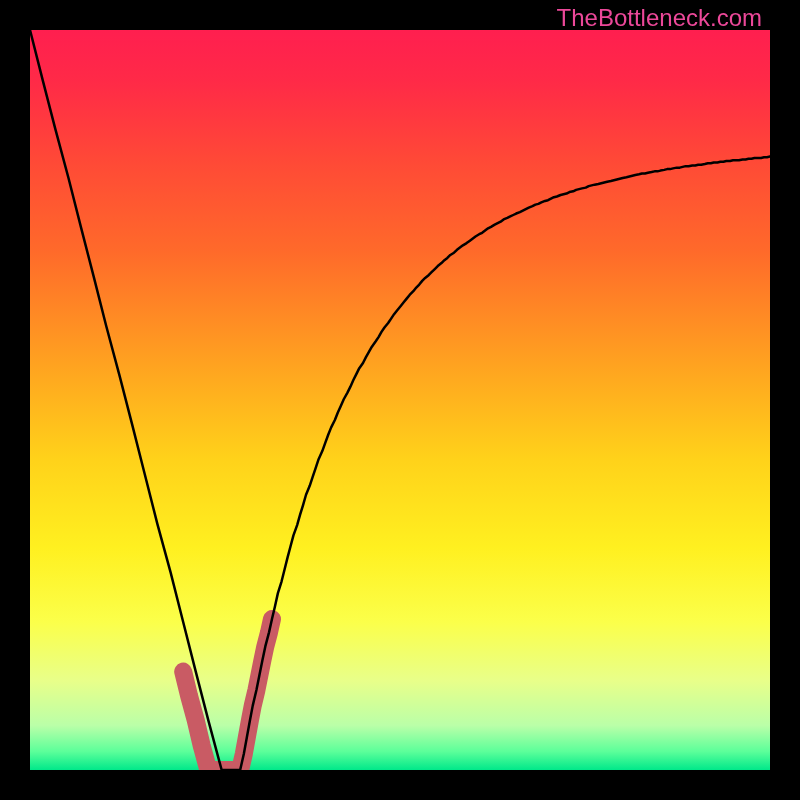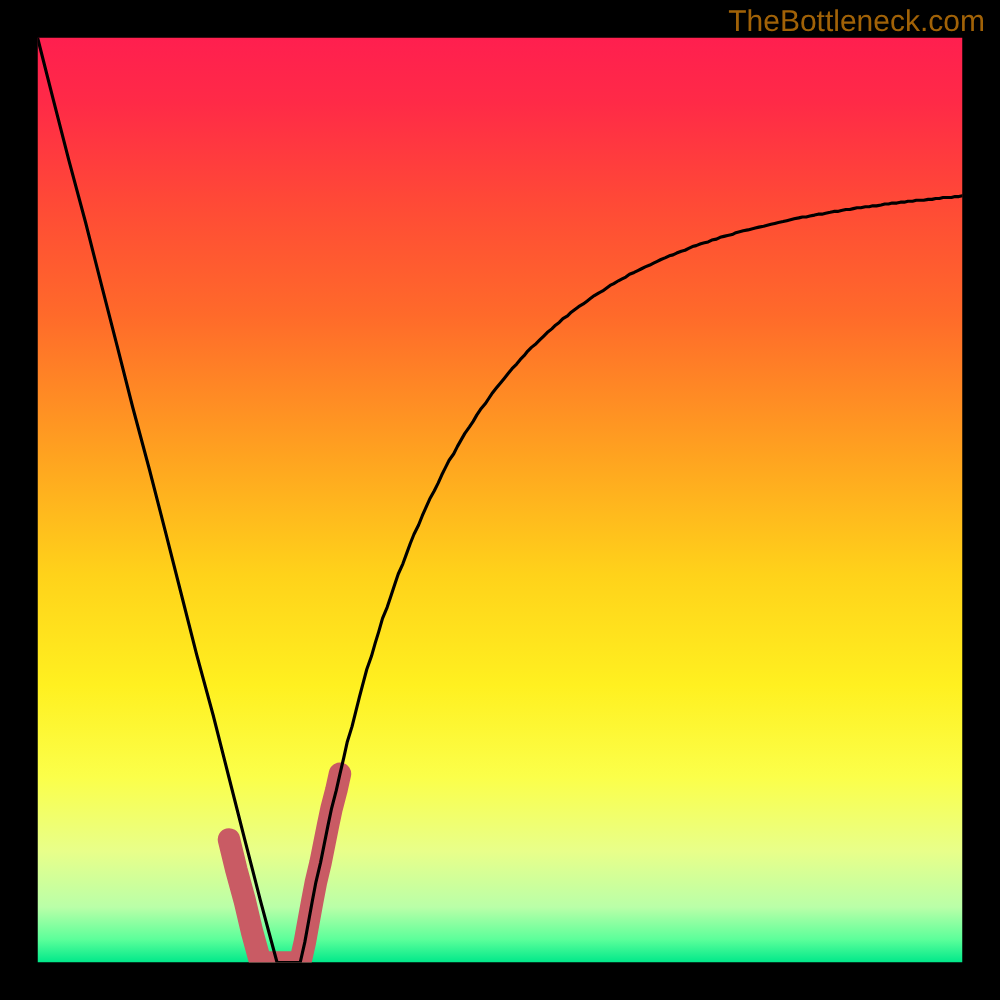--- a/index.html
+++ b/index.html
@@ -1,20 +1,20 @@
 <!DOCTYPE html>
 <html><head>
 <meta charset="utf-8">
 <style>
 html,body{margin:0;padding:0;width:800px;height:800px;background:#000;overflow:hidden}
 #stage{position:relative;width:800px;height:800px}
 #plot-area{position:absolute;left:30px;top:30px;width:740px;height:740px}
 #gradient{position:absolute;inset:0}
 #curve{position:absolute;inset:0}
-#watermark{position:absolute;top:4px;right:12px;color:#a16207;font:24px Arial,Helvetica,sans-serif;pointer-events:none}
+#watermark{position:absolute;top:4px;right:38px;color:#ec4899;font:24px Arial,Helvetica,sans-serif;pointer-events:none}
 </style>
 </head>
 <body>
 
 <div id="stage">
   <div id="watermark">TheBottleneck.com</div>
   <div id="plot-area">
     <svg id="gradient" viewBox="0 0 740 740" preserveAspectRatio="none">
       <defs>
         <linearGradient id="grad" x1="0" y1="0" x2="0" y2="1">

